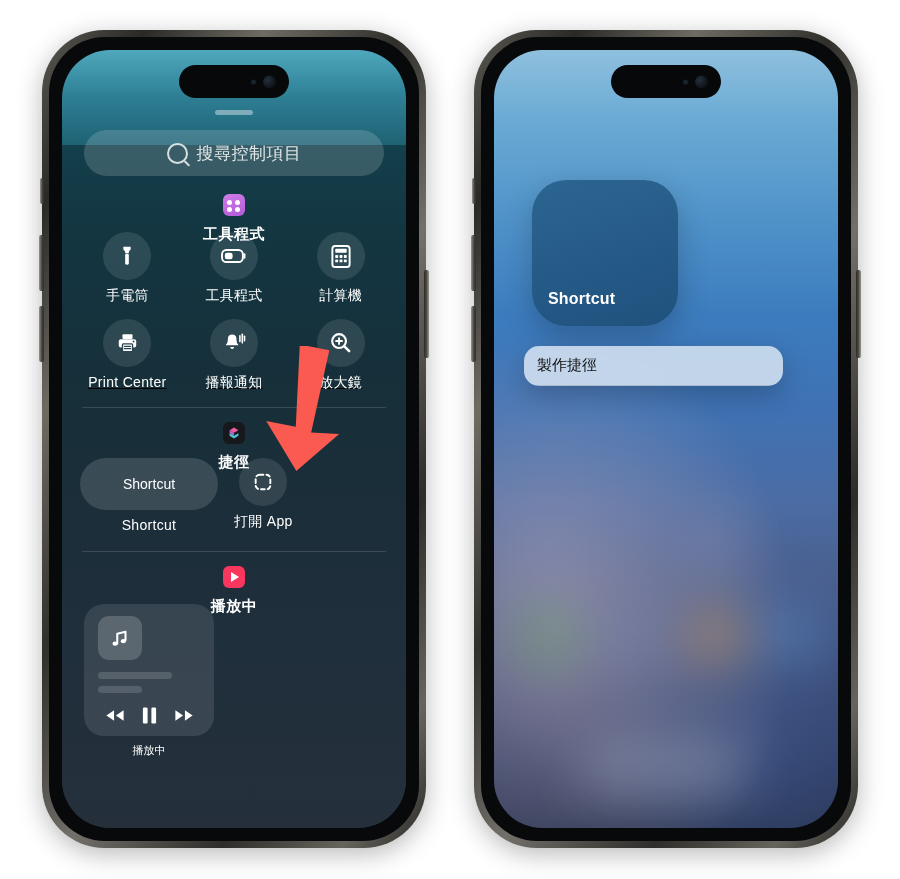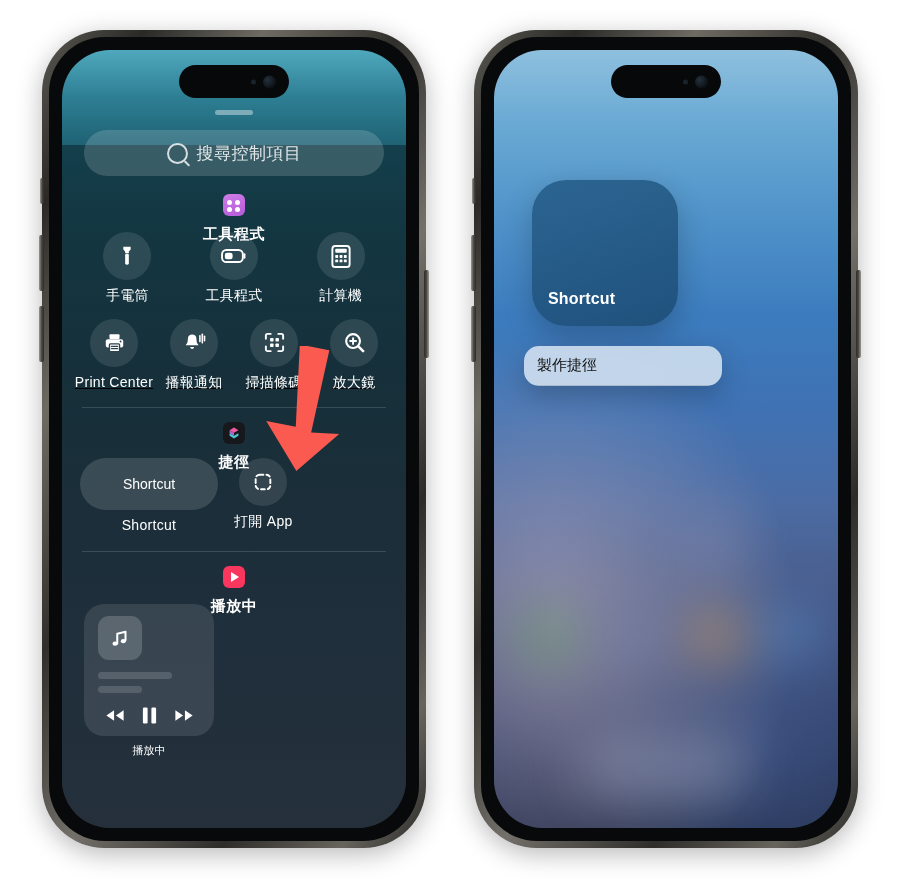--- a/index.html
+++ b/index.html
@@ -108,21 +108,21 @@
                            #3f72b4 46%,#4b6ca4 58%,#4a5f8e 68%,#3b4c77 80%,#2c3a60 92%,#26314f 100%);}
   .hs-blur{position:absolute;inset:0;filter:blur(26px);opacity:.9;}
   .blob{position:absolute;border-radius:28%;}
 
   .widget{position:absolute;left:38px;top:130px;width:146px;height:146px;border-radius:34px;
           background:linear-gradient(160deg,rgba(40,96,140,.92),rgba(30,78,120,.92));
           box-shadow:0 10px 30px rgba(0,0,0,.22);}
   .widget span{position:absolute;left:16px;bottom:18px;color:#fff;font-size:16px;
                font-weight:600;letter-spacing:.2px;}
 
-  .ctxmenu{position:absolute;left:30px;top:296px;width:198px;border-radius:15px;
+  .ctxmenu{position:absolute;left:30px;top:296px;width:259px;border-radius:15px;
            overflow:hidden;background:rgba(226,236,246,.80);
            box-shadow:0 10px 28px rgba(0,0,0,.22);}
   .ctxitem{height:39px;display:flex;align-items:center;justify-content:space-between;
            padding:0 13px;color:#111;font-size:15px;}
   .ctxsep{height:1px;background:rgba(60,70,90,.18);}
 
   
   .arrow{position:absolute;left:186px;top:296px;width:120px;height:126px;z-index:60;}
 </style>
 </head>
@@ -229,39 +229,20 @@
                       <path d="M22 3v9.4"></path>
                       <path d="M24.4 5.2v5"></path>
                   </g>
                 </svg>
               </div>
               <div class="cap">播報通知</div>
             </div>
             <div class="cell">
               <div class="circ">
                 <svg width="23" height="23" viewBox="0 0 24 24">
-                  <g stroke="#fff" stroke-width="2" fill="none" stroke-linecap="round">
-                    <path d="M3 8V4.8A1.8 1.8 0 0 1 4.8 3H8"></path>
-                    <path d="M16 3h3.2A1.8 1.8 0 0 1 21 4.8V8"></path>
-                    <path d="M21 16v3.2a1.8 1.8 0 0 1-1.8 1.8H16"></path>
-                    <path d="M8 21H4.8A1.8 1.8 0 0 1 3 19.2V16"></path>
-                  </g>
-                  <g fill="#fff">
-                    <rect x="7.4" y="7.4" width="3.6" height="3.6" rx=".7"></rect>
-                    <rect x="13" y="7.4" width="3.6" height="3.6" rx=".7"></rect>
-                    <rect x="7.4" y="13" width="3.6" height="3.6" rx=".7"></rect>
-                    <rect x="13" y="13" width="3.6" height="3.6" rx=".7"></rect>
-                  </g>
-                </svg>
-              </div>
-              <div class="cap">掃描條碼</div>
-            </div>
-            <div class="cell">
-              <div class="circ">
-                <svg width="23" height="23" viewBox="0 0 24 24">
                   <circle cx="10.5" cy="10.5" r="7.2" fill="none" stroke="#fff" stroke-width="2.2"></circle>
                   <path d="M15.8 15.8L21 21" stroke="#fff" stroke-width="2.6" stroke-linecap="round"></path>
                   <g stroke="#fff" stroke-width="2" stroke-linecap="round">
                     <path d="M10.5 7.4v6.2"></path>
                       <path d="M7.4 10.5h6.2"></path>
                   </g>
                 </svg>
               </div>
               <div class="cap">放大鏡</div>
             </div>

